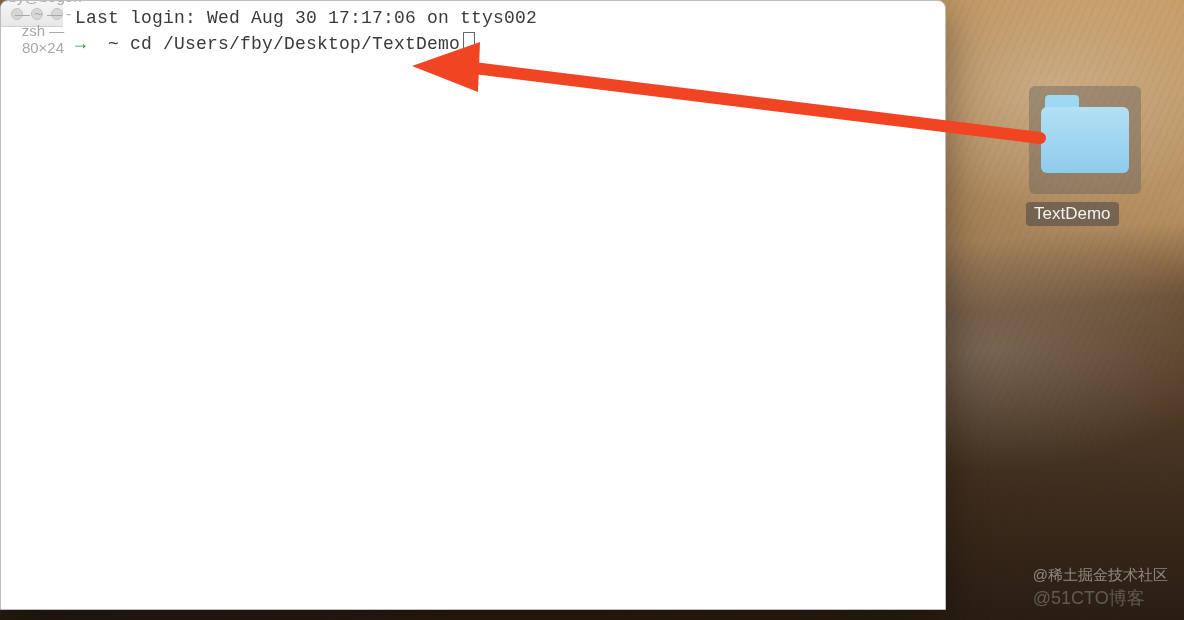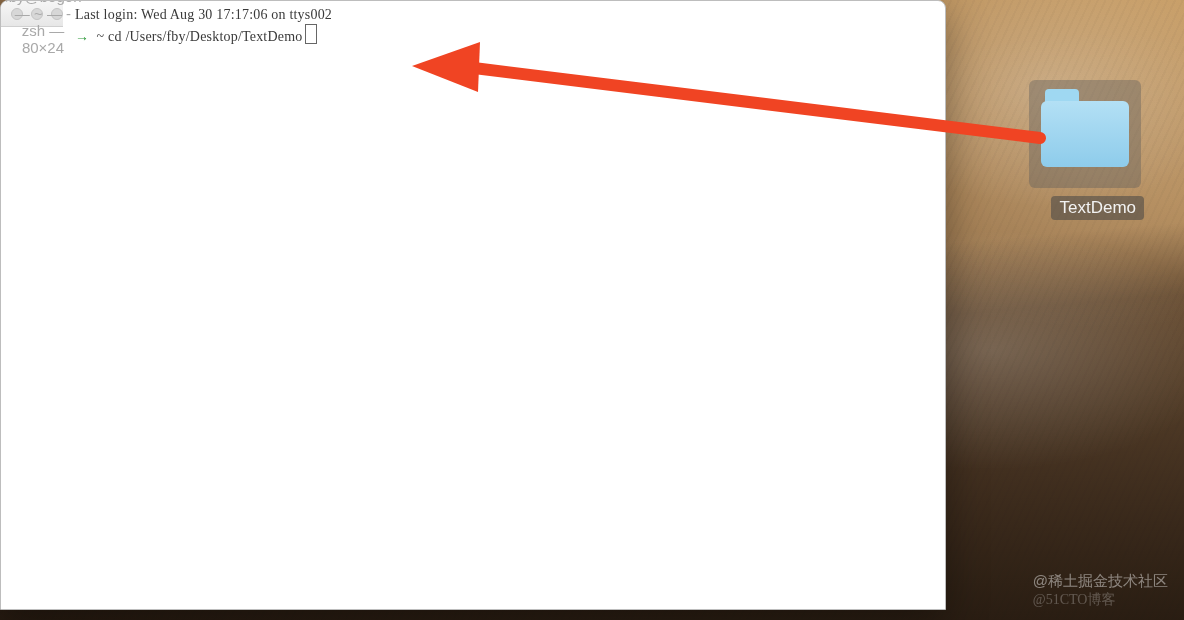--- a/index.html
+++ b/index.html
@@ -81,47 +81,46 @@
       display:flex;
       align-items:center;
       justify-content:center;
       gap:6px;
     }
     .home-icon svg { display:block; }
 
     .term-body {
       flex: 1;
       padding: 4px 12px;
-      font-size: 14px;
+      font-size: 18px;
       line-height: 1.45;
       color: #3a3a3a;
       letter-spacing: 0.2px;
       white-space: pre;
-      font-family: Liberation Serif, serif;
     }
     .prompt-arrow { color: #2e9a3a; font-weight: bold; }
     .tilde { color: #3a3a3a; }
     .cmd { color: #3a3a3a; }
     .cursor {
       display: inline-block;
       width: 10px;
       height: 18px;
       outline: 1px solid #666;
       background: transparent;
       vertical-align: -2px;
       margin-left: 4px;
     }
 
     
     .desktop-icon {
       position: absolute;
-      top: 80px;
+      top: 86px;
       left: 1026px;
       width: 118px;
-      text-align: right;
+      text-align: left;
     }
     .folder-sel {
       width: 112px;
       height: 108px;
       margin: 0 auto;
       background: rgba(90,90,90,0.38);
       border-radius: 6px;
       display:flex;
       align-items:center;
       justify-content:center;
@@ -169,21 +168,21 @@
     .watermarks {
       position: absolute;
       right: 16px;
       bottom: 10px;
       text-align: left;
       font-family: -apple-system, "Helvetica Neue", Arial, sans-serif;
       color: rgba(255,255,255,0.45);
       font-size: 15px;
       line-height: 1.35;
     }
-    .watermarks .wm2 { color: rgba(255,255,255,0.25); font-size: 14px; font-family: Liberation Serif, serif; }
+    .watermarks .wm2 { color: rgba(255,255,255,0.25); font-size: 18px; }
   </style>
 </head>
 <body>
 
 <div class="wallpaper"></div>
 
 <div class="terminal">
   <div class="titlebar">
     <div class="traffic-lights">
       <span></span>

